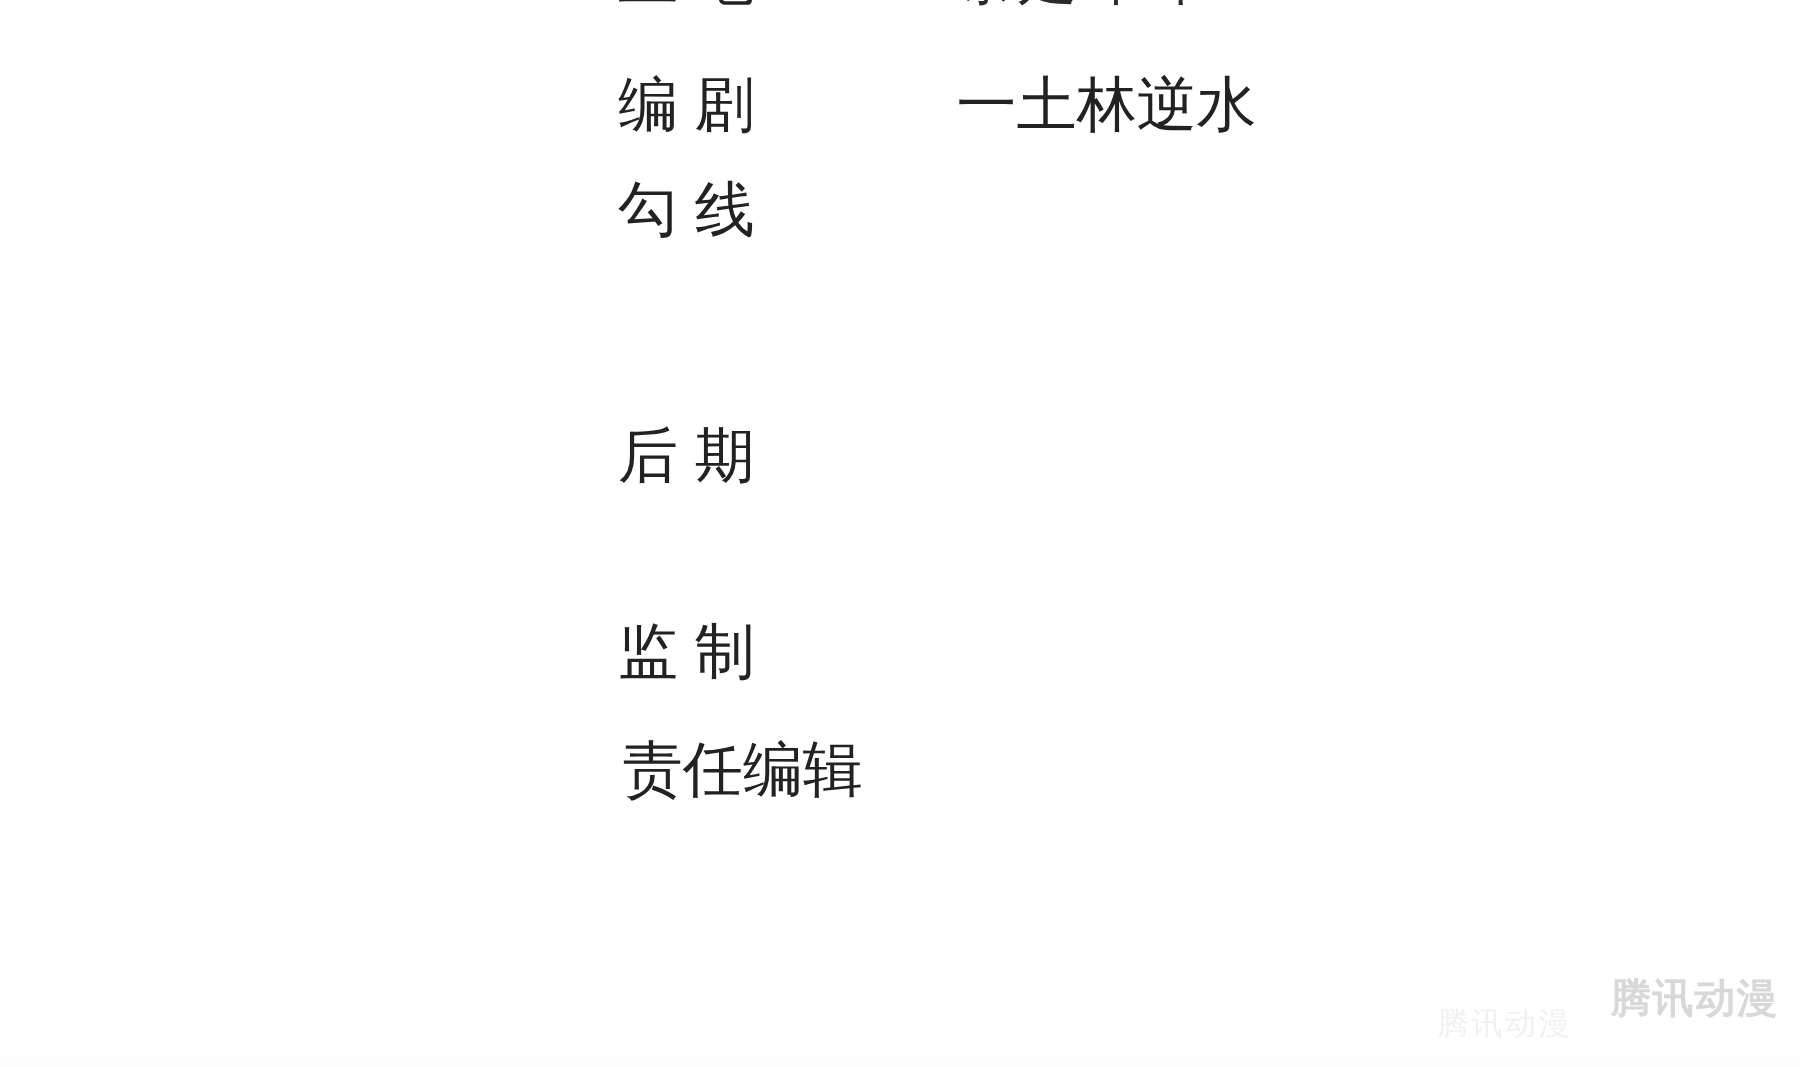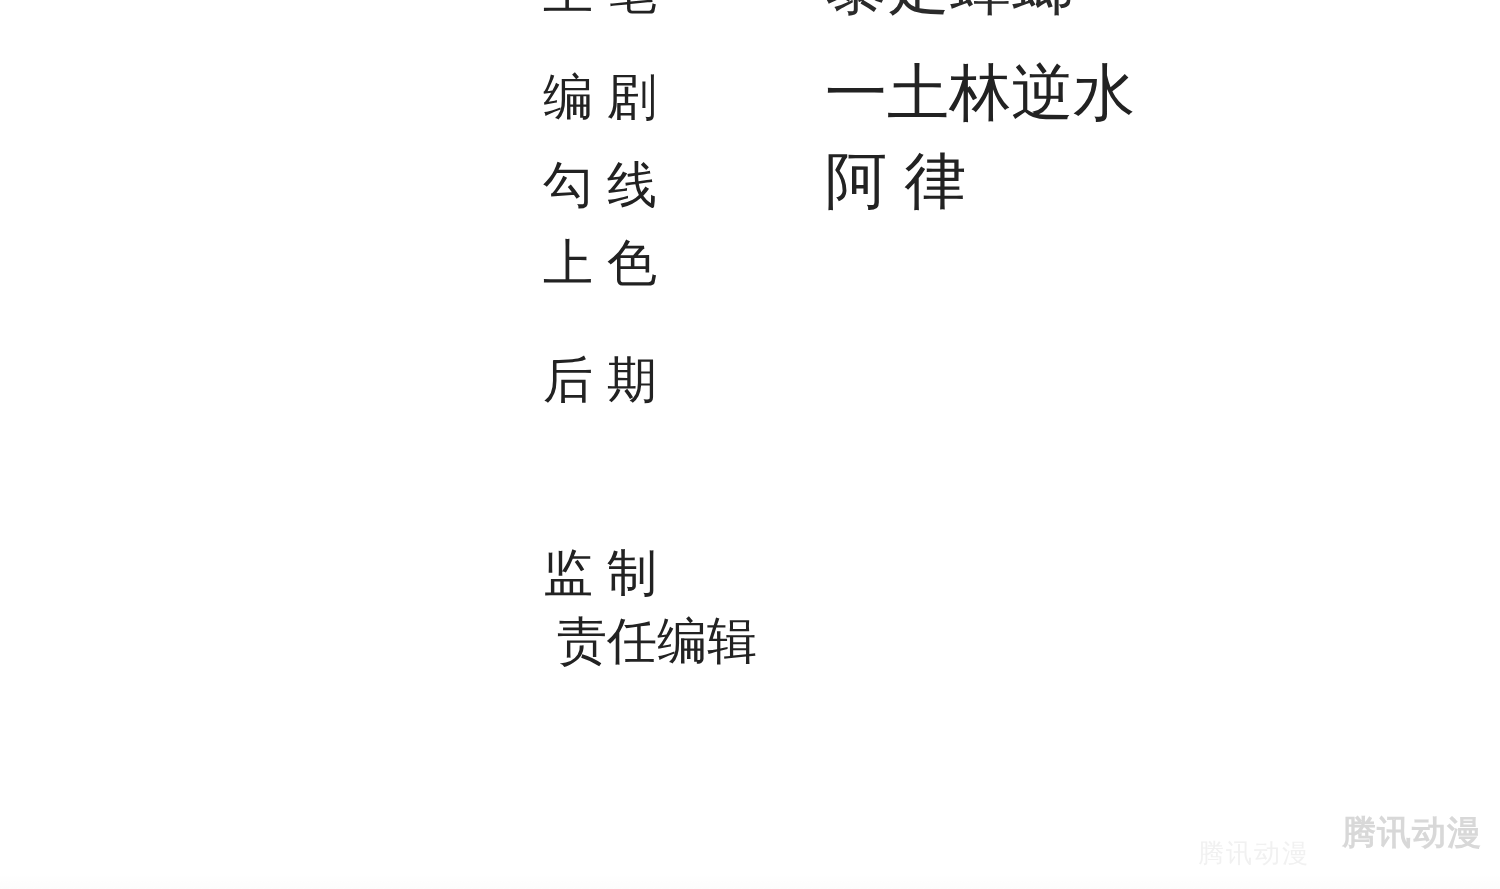--- a/index.html
+++ b/index.html
@@ -28,42 +28,41 @@
     left: 0;
     top: 0;
     width: 1500px;
   }
 
   .credit-row {
     display: flex;
     align-items: baseline;
     height: 88px;
     box-sizing: border-box;
-    padding-left: 28px;
   }
 
   .credit-role {
     width: 220px;
     margin-left: 515px;
     font-size: 50px;
     line-height: 1;
     letter-spacing: 0;
     white-space: nowrap;
     color: #222222;
     font-weight: 400;
     display: flex;
     justify-content: space-between;
   }
   .credit-role.tight {
     letter-spacing: 0;
     justify-content: flex-start;
   }
 
   .credit-name {
-    font-size: 62px;
+    font-size: 50px;
     line-height: 1;
     white-space: nowrap;
     color: #222222;
     font-weight: 400;
     margin-left: 62px;
     display: flex;
     justify-content: space-between;
     min-width: 250px;
   }
   .credit-name.nospread {
@@ -79,22 +78,22 @@
   }
   .row-clip .credit-name {
     color: #2a2a2a;
   }
 
   .row-2 { position: absolute; top: 62px; left: 0; }
   .row-3 { position: absolute; top: 150px; left: 0; }
   .row-4 { position: absolute; top: 238px; left: 0; }
   .row-5 { position: absolute; top: 355px; left: 0; }
 
-  .row-6 { position: absolute; top: 548px; left: 0; text-align: center; }
-  .row-7 { position: absolute; top: 616px; left: 14px; }
+  .row-6 { position: absolute; top: 518px; left: 0; text-align: center; }
+  .row-7 { position: absolute; top: 616px; left: 4px; }
 
   .row-6 .credit-name { margin-left: 105px; }
   .row-7 .credit-role { width: 230px; }
   .row-7 .credit-name { margin-left: 60px; min-width: 245px; }
 
   
   #watermark {
     position: absolute;
     right: 14px;
     bottom: 38px;
@@ -147,25 +146,23 @@
       <div class="credit-name nospread">暴走蟑螂</div>
     </div>
 
     <div class="credit-row row-2">
       <div class="credit-role">编      剧</div>
       <div class="credit-name nospread">一土林逆水</div>
     </div>
 
     <div class="credit-row row-3">
       <div class="credit-role">勾      线</div>
-      <div class="credit-name nospread">阿       律</div>
     </div>
 
     <div class="credit-row row-4">
-      <div class="credit-role">上      色</div>
     </div>
 
     <div class="credit-row row-5">
       <div class="credit-role">后      期</div>
     </div>
 
     <div class="credit-row row-6">
       <div class="credit-role">监      制</div>
     </div>
 

